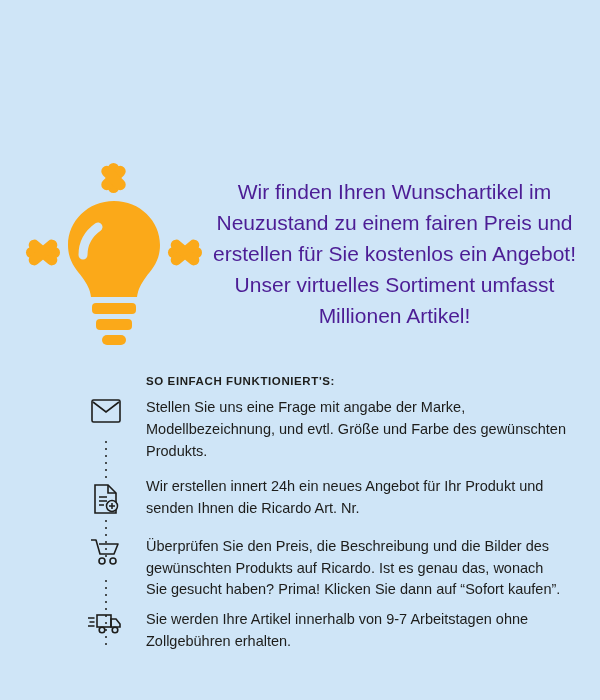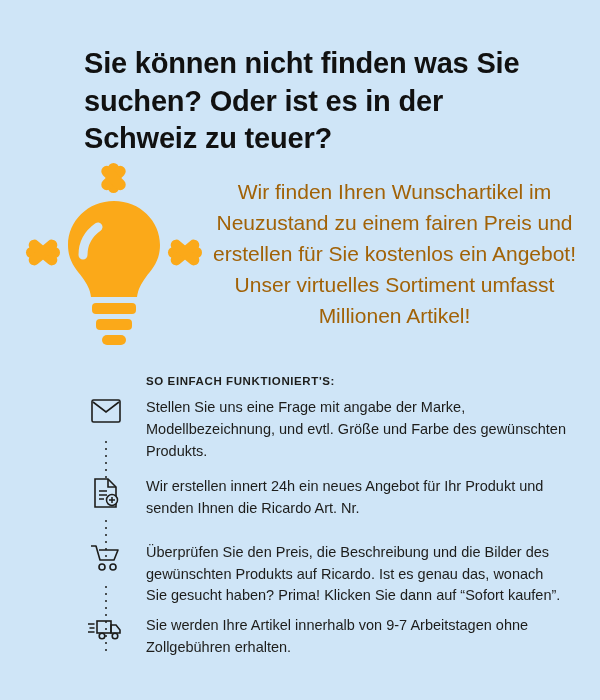--- a/index.html
+++ b/index.html
@@ -49,21 +49,21 @@
     width: 180px;
     height: 190px;
   }
   .intro-text {
     position: absolute;
     left: 212px;
     top: 0px;
     width: 365px;
     font-size: 21px;
     line-height: 1.48;
-    color: #a16207;
+    color: #4c1d95;
     text-align: center;
   }
 
   
   .steps {
     position: absolute;
     left: 78px;
     top: 375px;
     width: 500px;
   }
@@ -109,30 +109,29 @@
     width: 2px;
     height: 2px;
     background: #1d1d1b;
     margin-bottom: 5px;
     border-radius: 50%;
   }
   .connector-1 { top: 44px; }
   .connector-2 { top: 44px; }
   .connector-3 { top: 44px; }
   .step-1 { margin-bottom: 14px; }
-  .step-2 { margin-bottom: 22px; }
+  .step-2 { margin-bottom: 16px; align-items: center; }
   .step-3 { }
   svg { display: block; }
 </style>
 </head>
 <body>
 
 <div class="page">
 
-  <h1 class="headline">Sie können nicht finden was Sie suchen? Oder ist es in der Schweiz zu teuer?</h1>
 
   <div class="intro-row">
 
     <div class="bulb">
       <svg width="180" height="190" viewBox="0 0 180 190" xmlns="http://www.w3.org/2000/svg">
         <g fill="#FBA919">
 
           <rect x="86" y="0" width="11" height="30" rx="5.5"></rect>
           <rect x="86" y="0" width="11" height="30" rx="5.5" transform="rotate(45 91.5 15)"></rect>
           <rect x="86" y="0" width="11" height="30" rx="5.5" transform="rotate(-45 91.5 15)"></rect>

